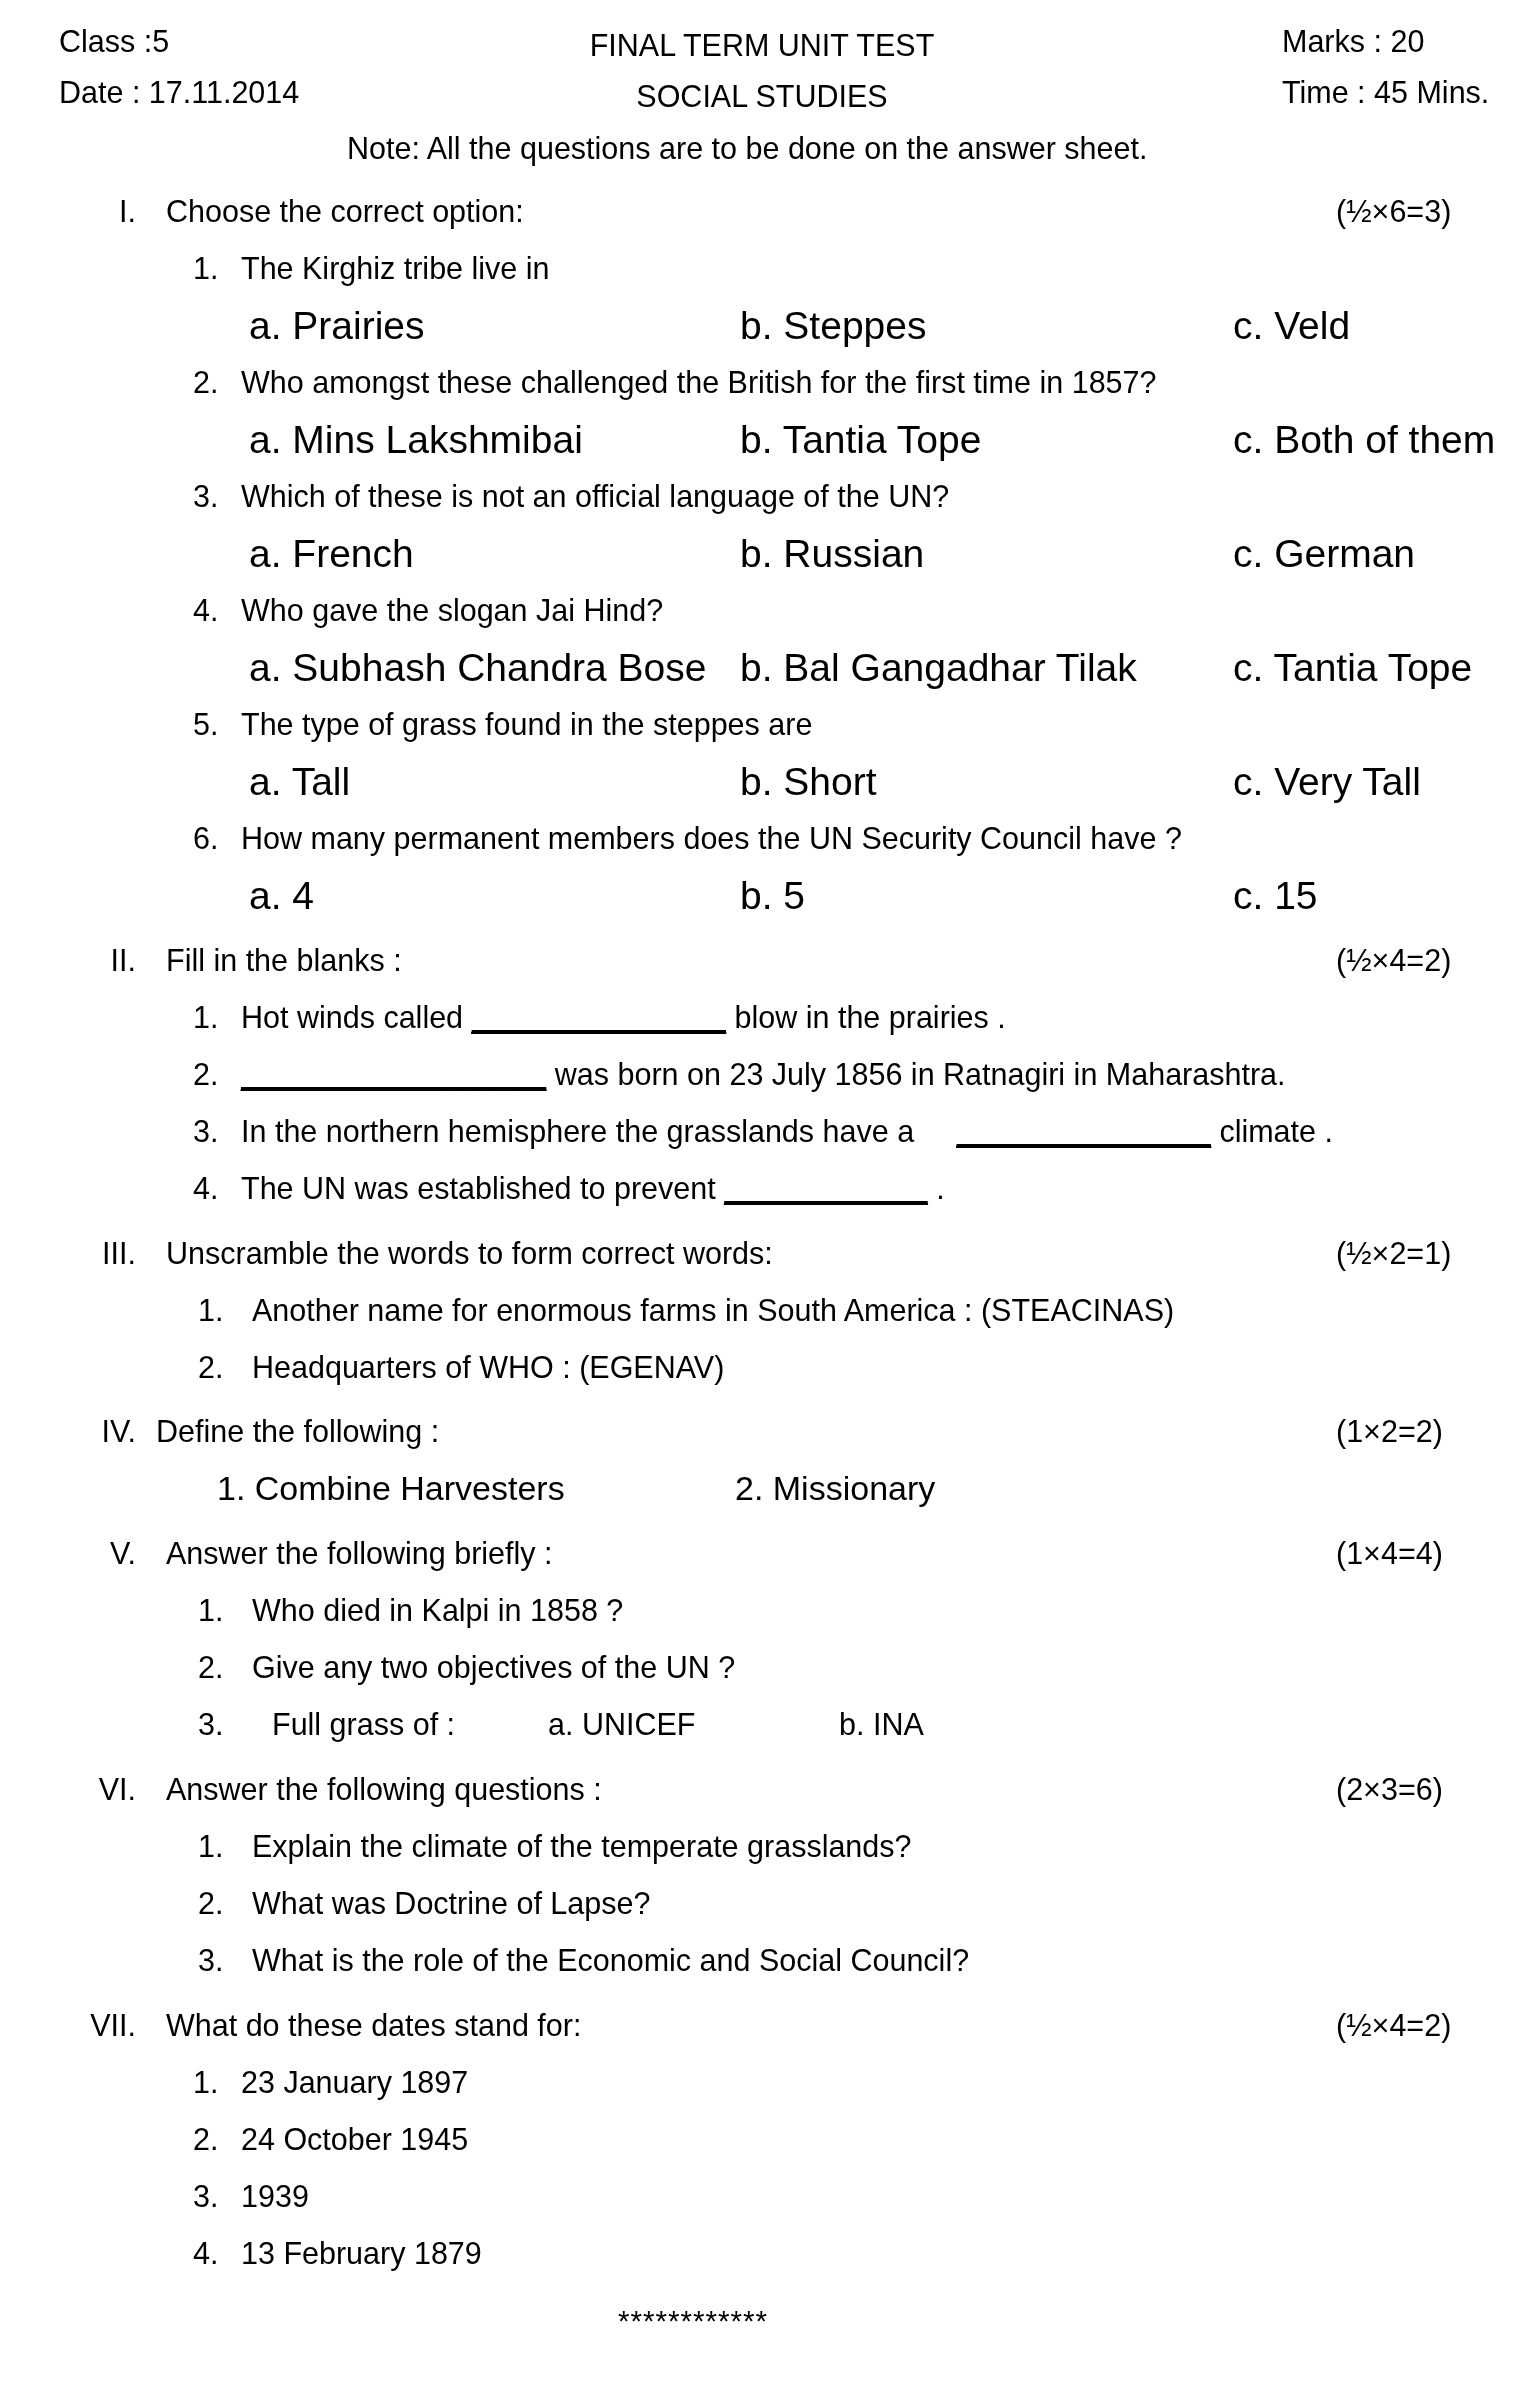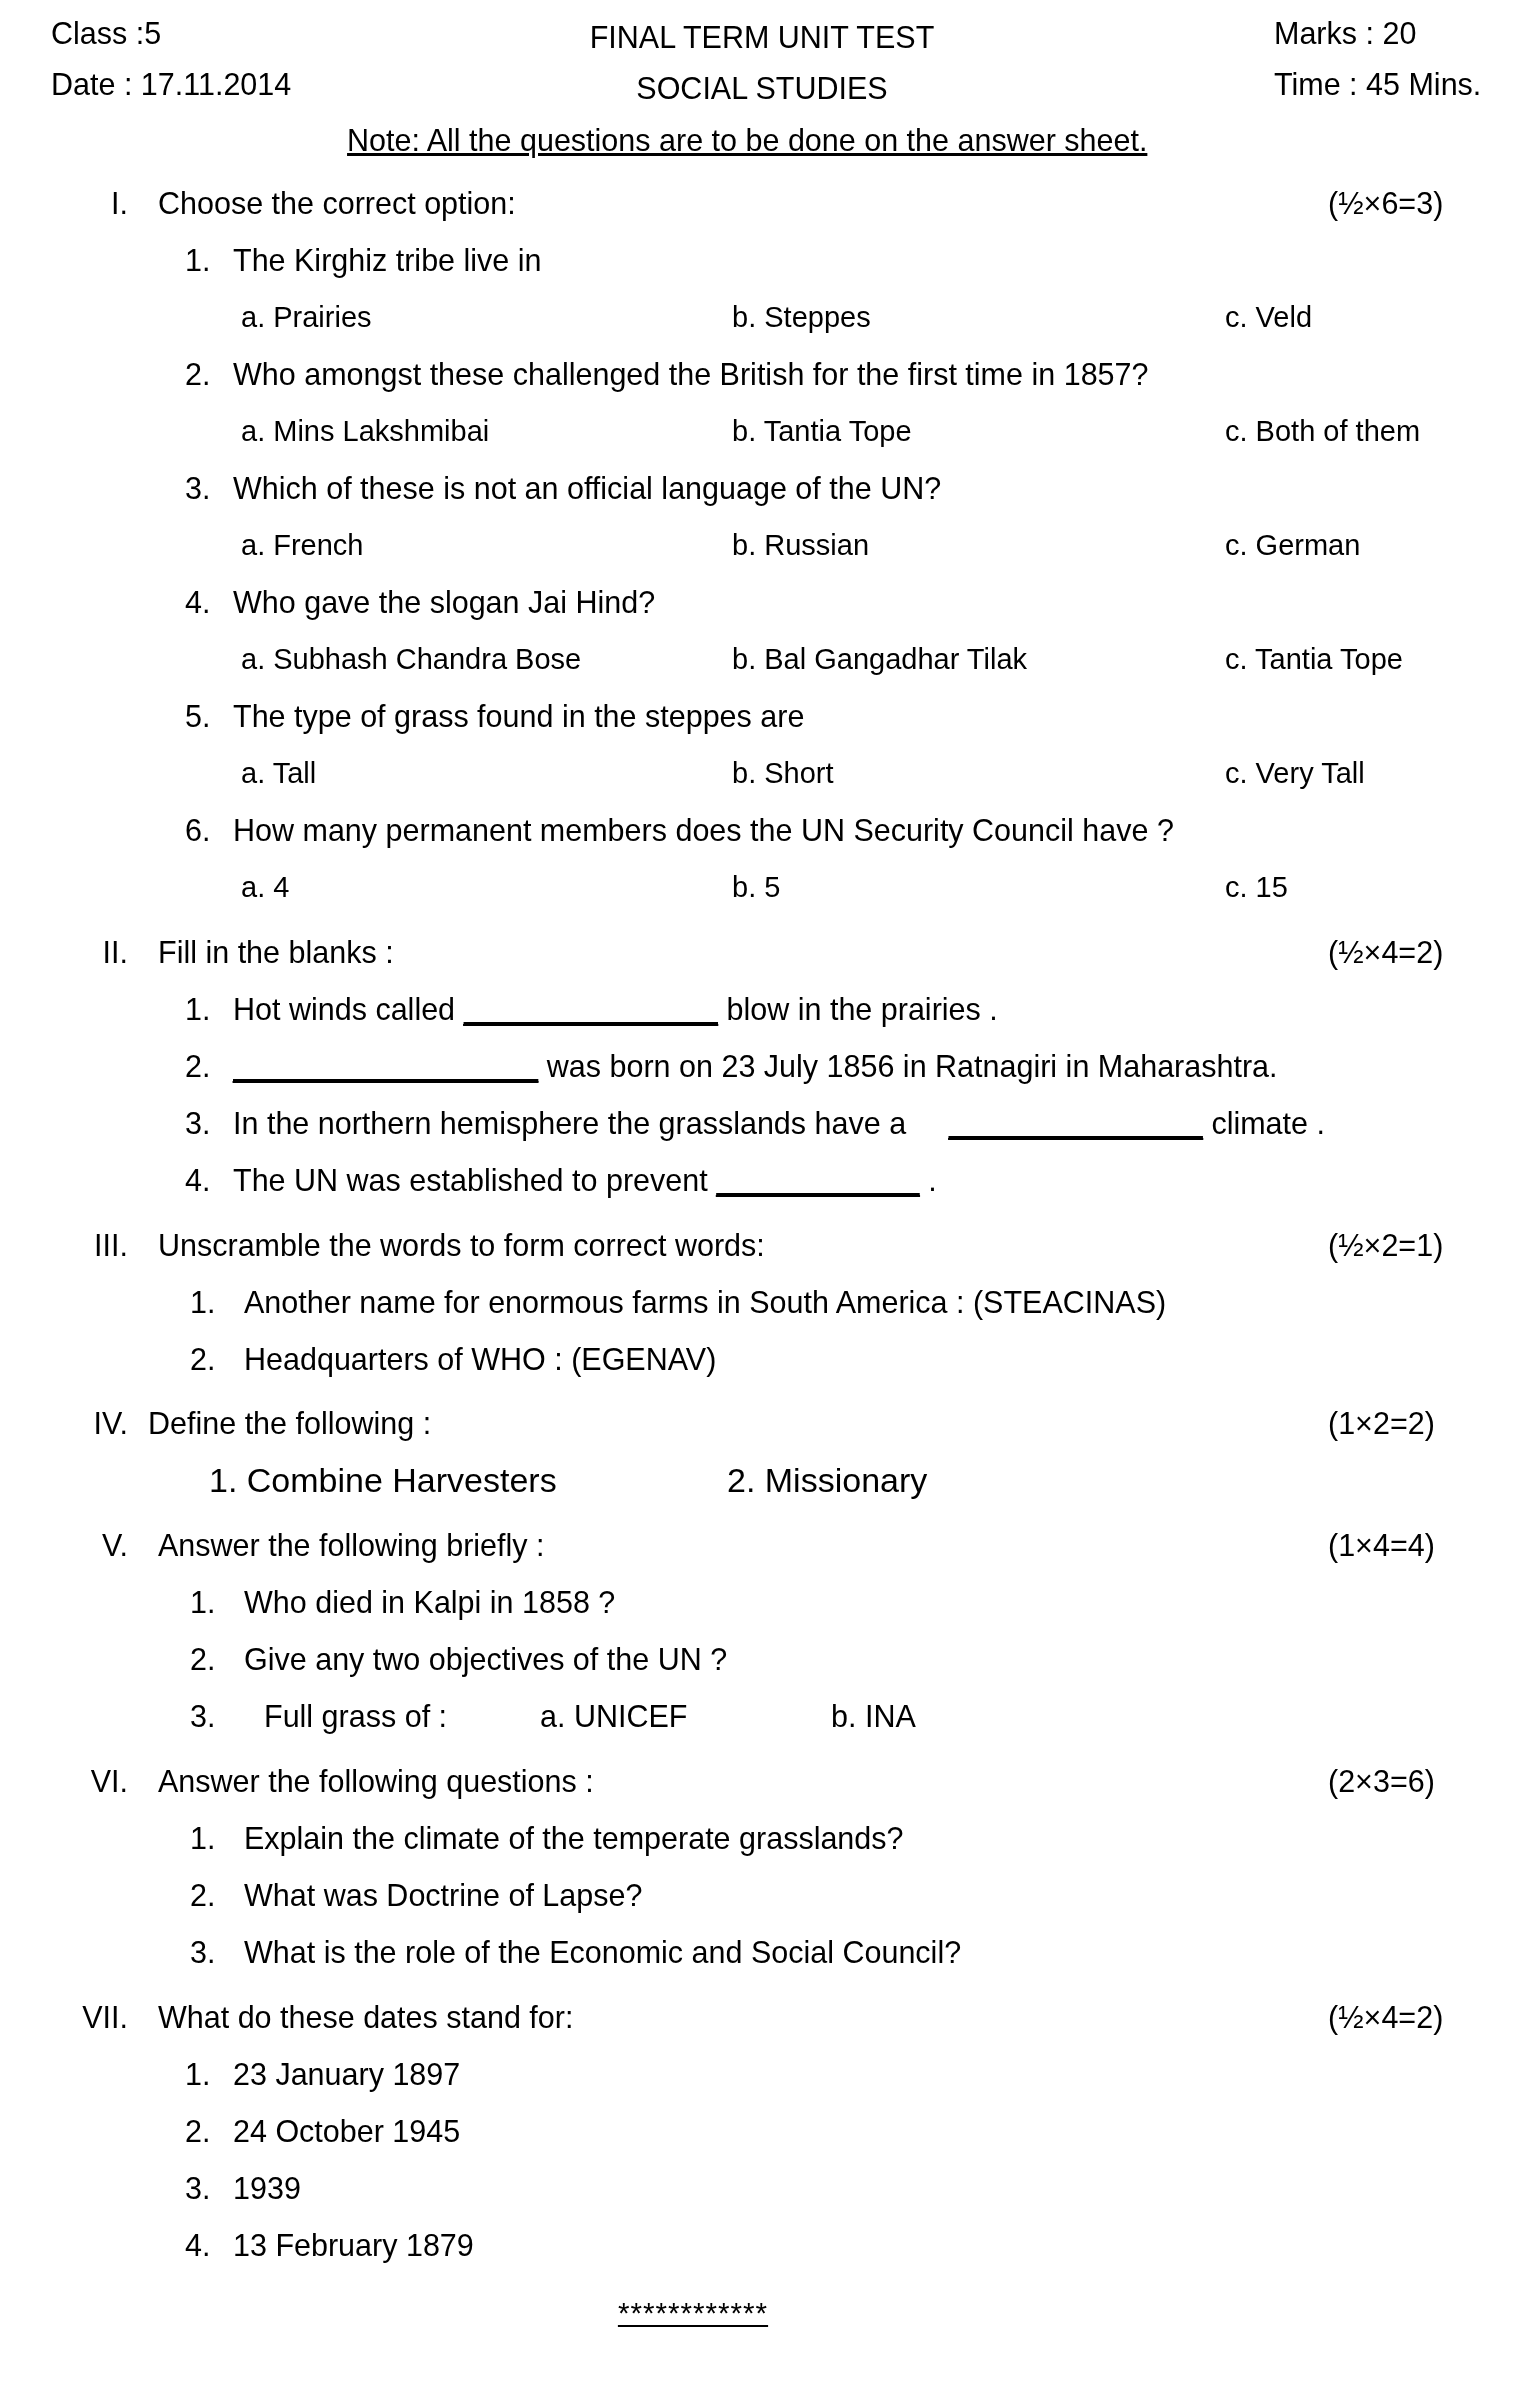--- a/index.html
+++ b/index.html
@@ -12,23 +12,22 @@
     height: 2400px;
     font-family: "Liberation Sans", sans-serif;
     color: #000000;
     position: relative;
     overflow: hidden;
   }
   .page {
     position: relative;
     width: 1524px;
     height: 2400px;
-    padding: 8px;
+    padding: 16px;
     box-sizing: border-box;
-    text-decoration: underline;
   }
 
   
   .header-row {
     position: relative;
     height: 51px;
     font-size: 30.5px;
     line-height: 51px;
   }
   .hdr-left {
@@ -118,21 +117,21 @@
   }
   .q-text.pad {
     left: 236px;
   }
 
   
   .opt-row {
     position: relative;
     height: 57px;
     line-height: 57px;
-    font-size: 29px;
+    font-size: 39px;
     white-space: nowrap;
   }
   .opt-a { position: absolute; left: 233px; top: 0; }
   .opt-b { position: absolute; left: 724px; top: 0; }
   .opt-c { position: absolute; left: 1217px; top: 0; }
 
   
   .def-row {
     position: relative;
     height: 57px;

